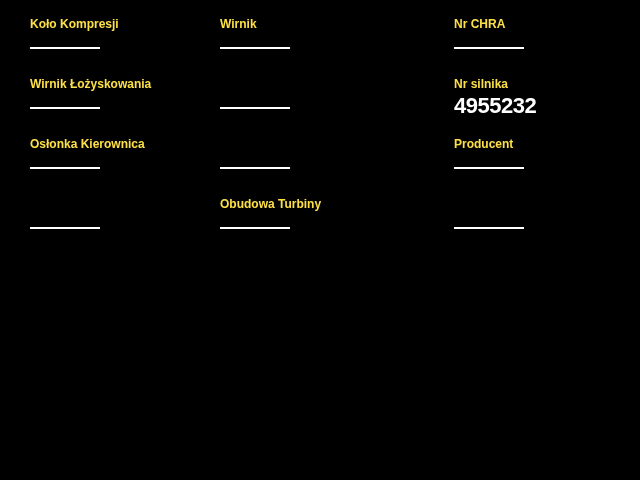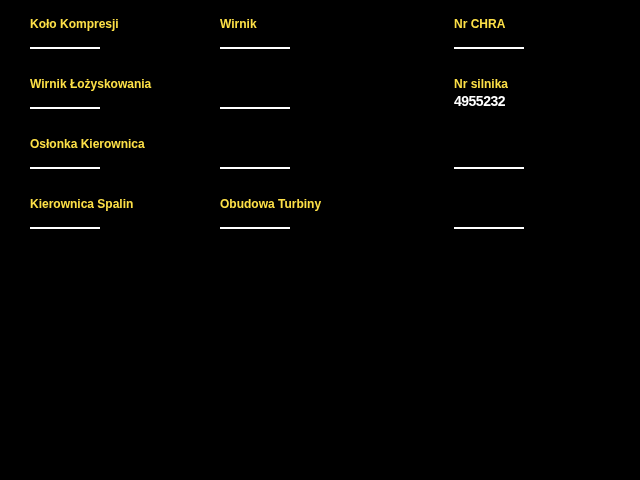--- a/index.html
+++ b/index.html
@@ -33,21 +33,21 @@
     top: 33px;
     width: 70px;
     height: 2px;
     background: #ffffff;
   }
   .value {
     position: absolute;
     left: 0;
     top: 19px;
     color: #ffffff;
-    font-size: 14px;
+    font-size: 22px;
     font-weight: bold;
     letter-spacing: -0.5px;
     white-space: nowrap;
   }
   
   .c0 { left: 30px; }
   .c1 { left: 220px; }
   .c2 { left: 430px; margin-left: 24px; }
   .r0 { top: 14px; }
   .r1 { top: 74px; }
@@ -83,25 +83,25 @@
 </div>
 
 <div class="cell c0 r2">
   <div class="label">Osłonka Kierownica</div>
   <div class="underline"></div>
 </div>
 <div class="cell c1 r2">
   <div class="underline"></div>
 </div>
 <div class="cell c2 r2">
+  <div class="label">Producent</div>
   <div class="underline"></div>
 </div>
 
 <div class="cell c0 r3">
-  <div class="label">Kierownica Spalin</div>
   <div class="underline"></div>
 </div>
 <div class="cell c1 r3">
   <div class="label">Obudowa Turbiny</div>
   <div class="underline"></div>
 </div>
 <div class="cell c2 r3">
   <div class="underline"></div>
 </div>
 

